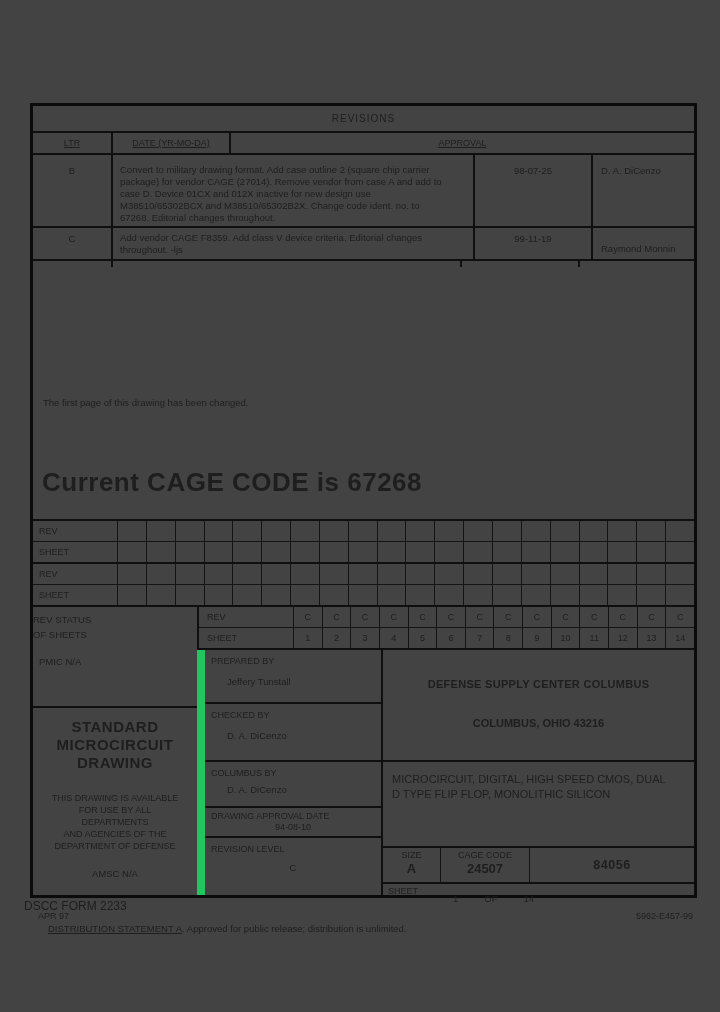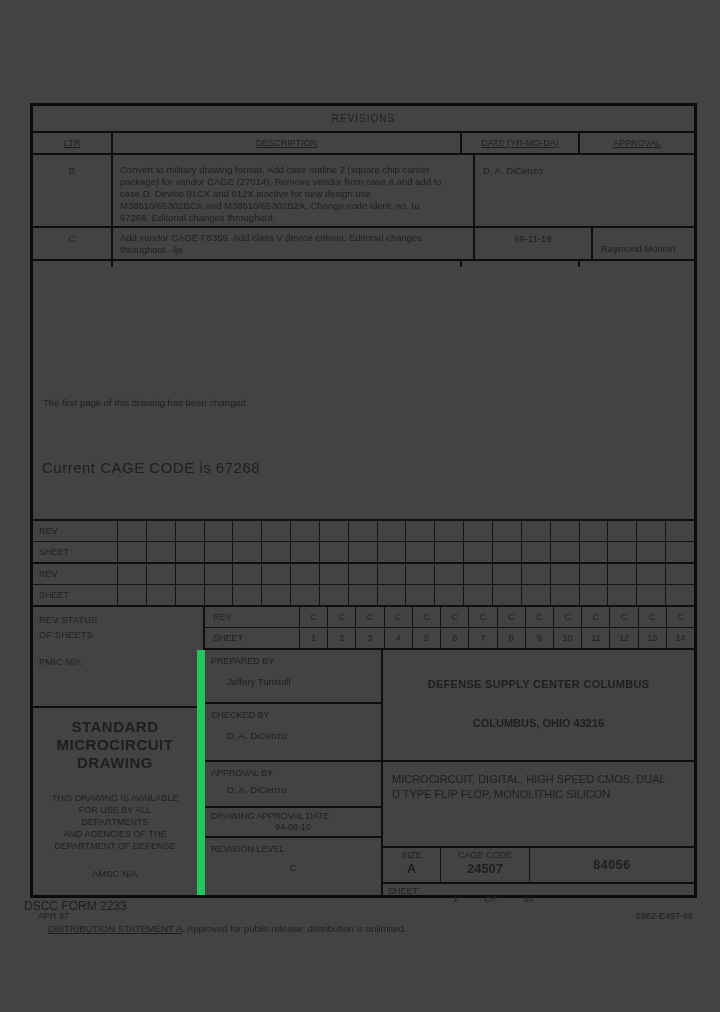--- a/index.html
+++ b/index.html
@@ -29,35 +29,35 @@
   .c-date{width:116px;border-right:2px solid #0f0f0f;flex:none;}
   .c-appr{flex:1;}
   .rev-row .c-ltr{display:flex;justify-content:center;padding-top:10px;}
   .rev-row .c-desc{padding:9px 6px 4px 7px;white-space:pre-line;}
   .rev-row .c-date{display:flex;justify-content:center;padding-top:10px;}
   .rev-row .c-appr{padding:10px 4px 0 8px;}
   .rev-stub{display:flex;height:6px;}
   .rev-stub>div{height:100%;}
   
   .note-small{position:absolute;left:10px;top:291px;font-size:9.5px;}
-  .note-large{position:absolute;left:9px;top:353px;font-size:15px;letter-spacing:.5px;}
+  .note-large{position:absolute;left:9px;top:361px;font-size:26px;letter-spacing:.5px;font-weight:bold;}
   
   .grid{position:absolute;top:413px;left:0;right:0;border-top:2px solid #0f0f0f;font-size:9px;}
   .grid-row{display:flex;height:20px;border-bottom:1px solid #141414;}
   .grid-row.pair-end{border-bottom:2px solid #0f0f0f;}
   .grid-label{width:78px;flex:none;border-right:1px solid #141414;
     display:flex;align-items:center;padding-left:6px;}
   .grid-cells{flex:1;display:flex;}
   .grid-cells>div{flex:1;border-right:1px solid #141414;}
   .grid-cells>div:last-child{border-right:none;}
   
   .status{position:absolute;top:501px;left:0;right:0;font-size:9px;}
   .status-inner{display:flex;}
   .status-left{width:164px;flex:none;border-right:2px solid #0f0f0f;
-    padding:5px 0 0 6px;line-height:15px;font-size:9.5px;}
+    padding:5px 0 0 0;line-height:15px;font-size:9.5px;}
   .status-right{flex:1;}
   .status-row{display:flex;height:20px;border-bottom:1px solid #141414;}
   .status-row.last{border-bottom:2px solid #0f0f0f;}
   .status-row-label{width:86px;flex:none;border-right:1px solid #141414;
     display:flex;align-items:center;padding-left:8px;}
   .status-cells{flex:1;display:flex;}
   .status-cells>div{flex:1;border-right:1px solid #141414;
     display:flex;align-items:center;justify-content:center;}
   .status-cells>div:last-child{border-right:none;}
   
@@ -106,31 +106,31 @@
 </head>
 <body>
 
 <div class="page">
   <div class="doc">
 
     <div class="rev-table">
       <div class="rev-title">REVISIONS</div>
       <div class="rev-head">
         <div class="c-ltr">LTR</div>
-        <div class="c-desc">DESCRIPTION</div>
         <div class="c-date">DATE (YR-MO-DA)</div>
         <div class="c-appr" style="display:flex;align-items:center;justify-content:center;">APPROVAL</div>
       </div>
       <div class="rev-row" style="height:71px;">
         <div class="c-ltr">B</div>
         <div class="c-desc">Convert to military drawing format.  Add case outline 2 (square chip carrier
 package) for vendor CAGE (27014).  Remove vendor from case A and add to
 case D.  Device 01CX and 012X inactive for new design use
 M38510/65302BCX and M38510/65302B2X.  Change code ident. no. to
 67268.  Editorial changes throughout.</div>
+        <div class="c-date">98-07-25</div>
         <div class="c-appr">D. A. DiCenzo</div>
       </div>
       <div class="rev-row" style="height:31px;">
         <div class="c-ltr" style="padding-top:5px;">C</div>
         <div class="c-desc" style="padding-top:4px;">Add vendor CAGE F8359.  Add class V device criteria.  Editorial changes
 throughout.  -ljs</div>
         <div class="c-date" style="padding-top:5px;">99-11-19</div>
         <div class="c-appr" style="padding-top:15px;">Raymond Monnin</div>
       </div>
       <div class="rev-stub">
@@ -316,21 +316,21 @@
       <div class="tb-mid">
         <div class="tb-cell tb-prep">
           <div class="lbl">PREPARED BY</div>
           <div class="who">Jeffery Tunstall</div>
         </div>
         <div class="tb-cell tb-chk">
           <div class="lbl">CHECKED BY</div>
           <div class="who">D. A. DiCenzo</div>
         </div>
         <div class="tb-cell tb-app">
-          <div class="lbl">APPROVAL BY</div>
+          <div class="lbl">COLUMBUS BY</div>
           <div class="who" style="padding-top:6px;">D. A. DiCenzo</div>
         </div>
         <div class="tb-cell tb-date">
           <div class="lbl" style="padding-top:3px;">DRAWING APPROVAL DATE</div>
           <div class="ctr">94-08-10</div>
         </div>
         <div class="tb-cell tb-rev">
           <div class="lbl">REVISION LEVEL</div>
           <div class="ctr">C</div>
         </div>

